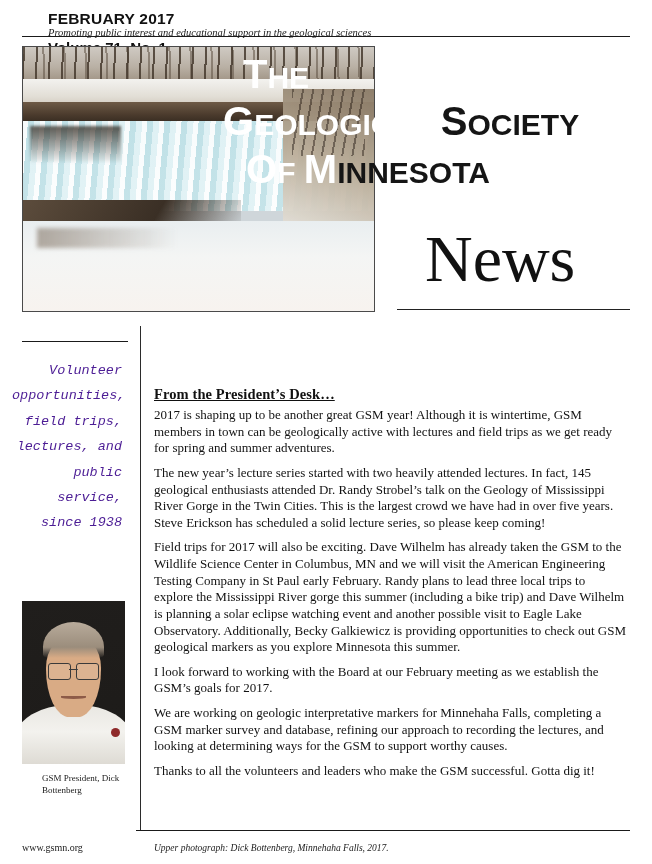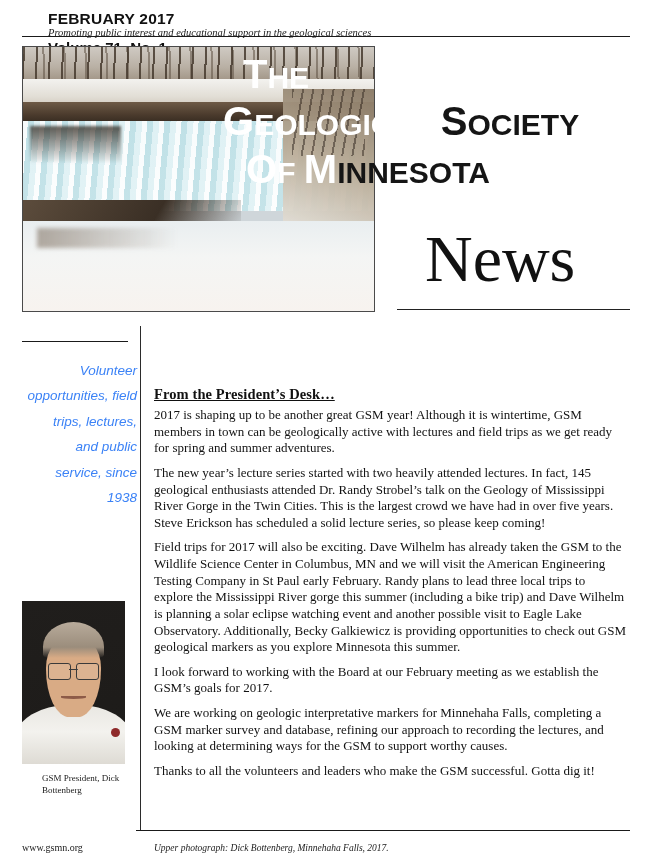--- a/index.html
+++ b/index.html
@@ -190,29 +190,29 @@
   .sidebar-rule {
     position: absolute;
     left: 22px;
     top: 341px;
     width: 106px;
     height: 0;
     border-top: 1.5px solid #1a1a1a;
   }
   .pullquote {
     position: absolute;
-    left: 27px;
+    left: 12px;
     top: 358px;
     width: 110px;
     text-align: right;
-    font-family: Liberation Sans, sans-serif;
+    font-family: Liberation Mono, monospace;
     font-style: italic;
     font-size: 13.5px;
     line-height: 1.88;
-    color: #3b82f6;
+    color: #4c1d95;
   }
 
   .portrait {
     position: absolute;
     left: 22px;
     top: 601px;
     width: 103px;
     height: 163px;
     overflow: hidden;
     background: #1c1a18;

